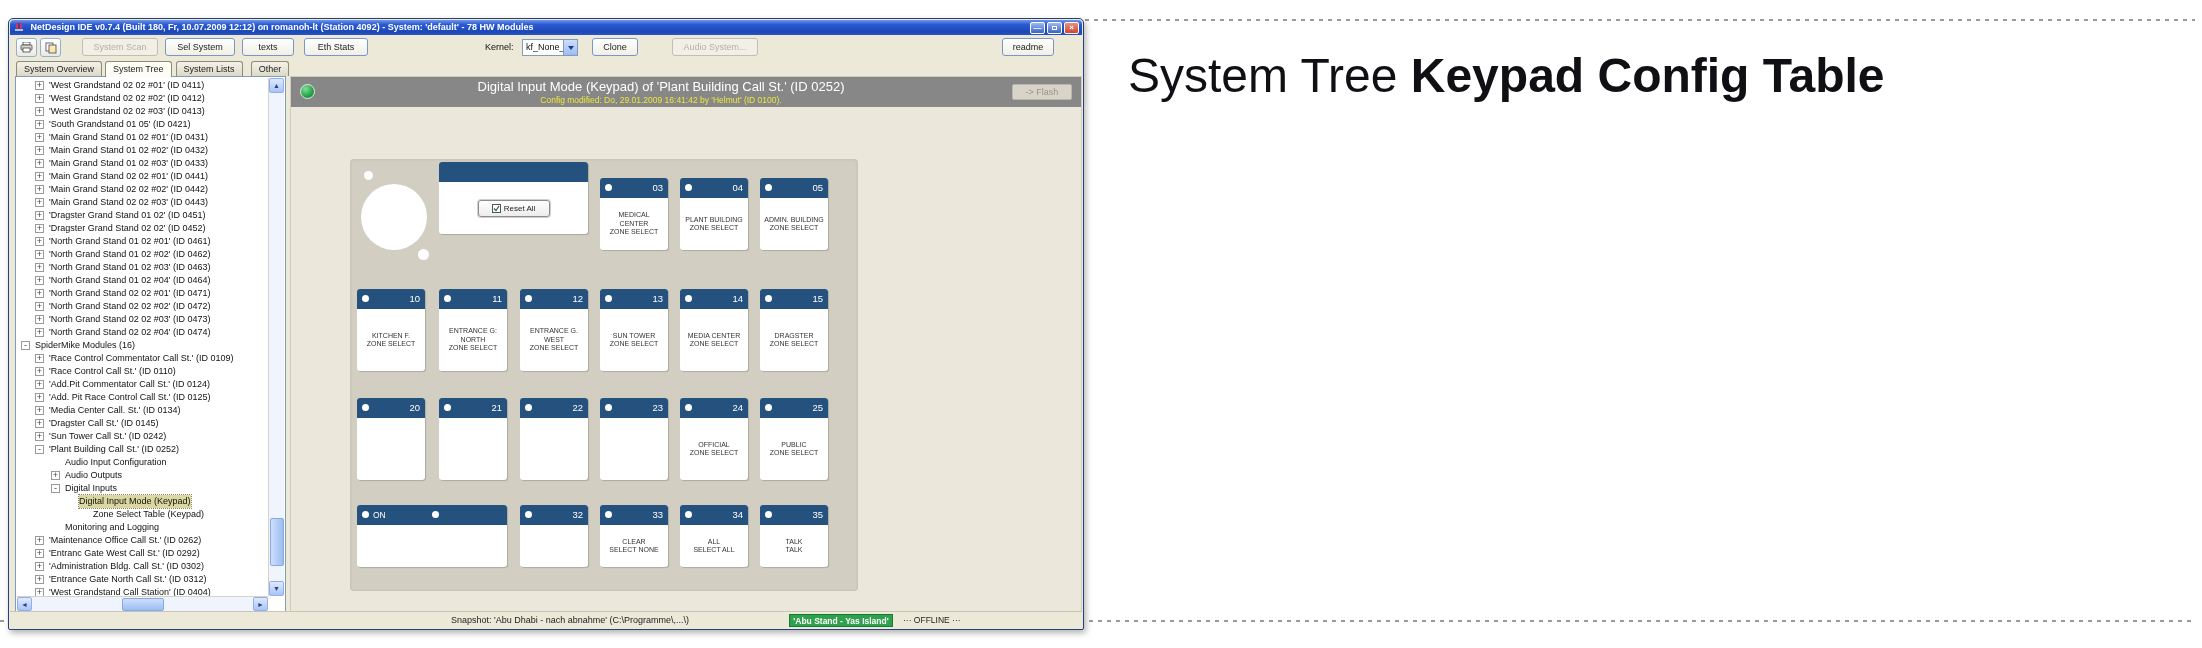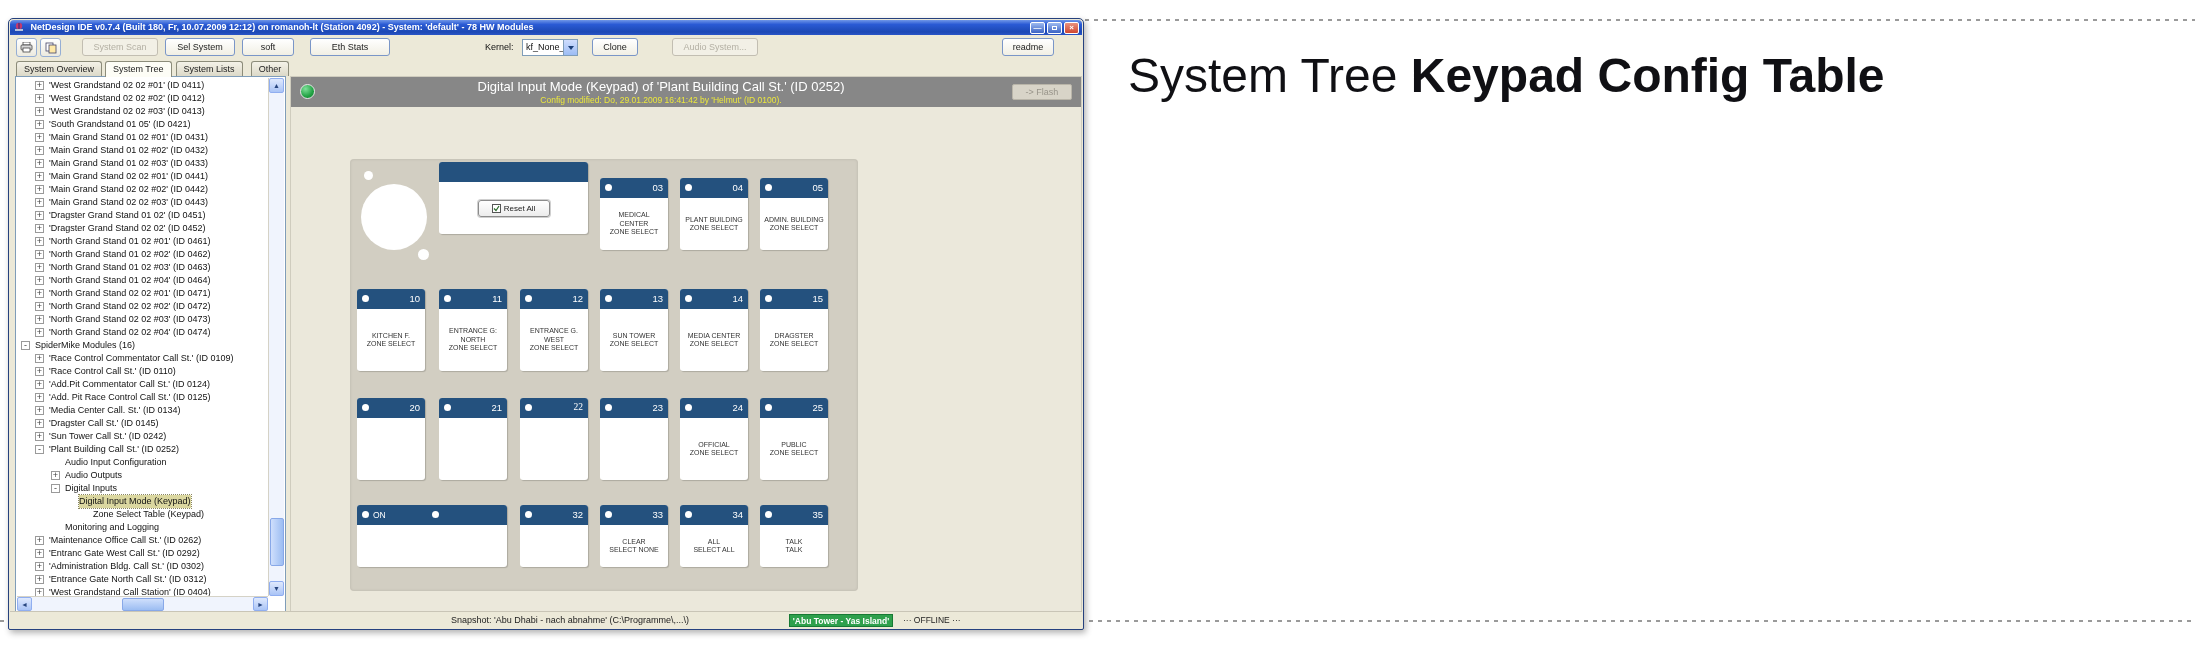--- a/index.html
+++ b/index.html
@@ -130,22 +130,22 @@
           </svg></span>
     </span>
     <span class="icon-btn" style="left:30px;">
       <span><svg width="12" height="12" viewBox="0 0 12 12">
             <rect x="1" y="1" width="7" height="8" fill="#fff" stroke="#446" stroke-width="0.8"></rect>
             <rect x="4" y="3" width="7" height="8" fill="#ffe9a8" stroke="#446" stroke-width="0.8"></rect>
           </svg></span>
     </span>
     <span class="tb-btn disabled" style="left:72px; width:76px;">System Scan</span>
     <span class="tb-btn" style="left:155px; width:70px;">Sel System</span>
-    <span class="tb-btn" style="left:232px; width:52px;">soft</span>
-    <span class="tb-btn" style="left:300px; width:80px;">Eth Stats</span>
+    <span class="tb-btn" style="left:232px; width:52px;">texts</span>
+    <span class="tb-btn" style="left:294px; width:64px;">Eth Stats</span>
     <span class="kernel-label" style="left:475px;">Kernel:</span>
     <span class="kernel-select" style="left:512px;">
       <span>kf_None_</span>
       <span class="dd"></span>
     </span>
     <span class="tb-btn" style="left:582px; width:46px;">Clone</span>
     <span class="tb-btn disabled" style="left:662px; width:86px;">Audio System...</span>
     <span class="tb-btn" style="right:28px; width:52px;">readme</span>
   </div>
 
@@ -452,21 +452,21 @@
           </div>
           <div class="key-body"></div>
         </div>
         <div class="key" style="left: 89px; top: 239px; width: 68px; height: 82px;">
           <div class="key-header">
             <span class="key-dot"></span>
             <span class="key-num">21</span>
           </div>
           <div class="key-body"></div>
         </div>
-        <div class="key" style="left: 170px; top: 239px; width: 68px; height: 82px; font-family: Liberation Serif, serif;">
+        <div class="key" style="left: 170px; top: 239px; width: 68px; height: 82px;">
           <div class="key-header">
             <span class="key-dot"></span>
             <span class="key-num">22</span>
           </div>
           <div class="key-body"></div>
         </div>
         <div class="key" style="left: 250px; top: 239px; width: 68px; height: 82px;">
           <div class="key-header">
             <span class="key-dot"></span>
             <span class="key-num">23</span>
@@ -537,21 +537,21 @@
           <div class="key-body">
             <div class="key-line">TALK</div>
             <div class="key-line">TALK</div>
           </div>
         </div>
       </div>
   </div>
 
   <div class="statusbar">
     <span class="status-snapshot">Snapshot:  'Abu Dhabi - nach abnahme'  (C:\Programme\,...\)</span>
-    <span class="status-badge">'Abu Tower - Yas Island'</span>
+    <span class="status-badge">'Abu Stand - Yas Island'</span>
     <span class="status-offline">··· OFFLINE ···</span>
   </div>
 </div>
 
 <div class="annotation">
   <div class="anno-title">
     <span>System Tree </span><b>Keypad Config Table</b>
   </div>
 </div>
 

